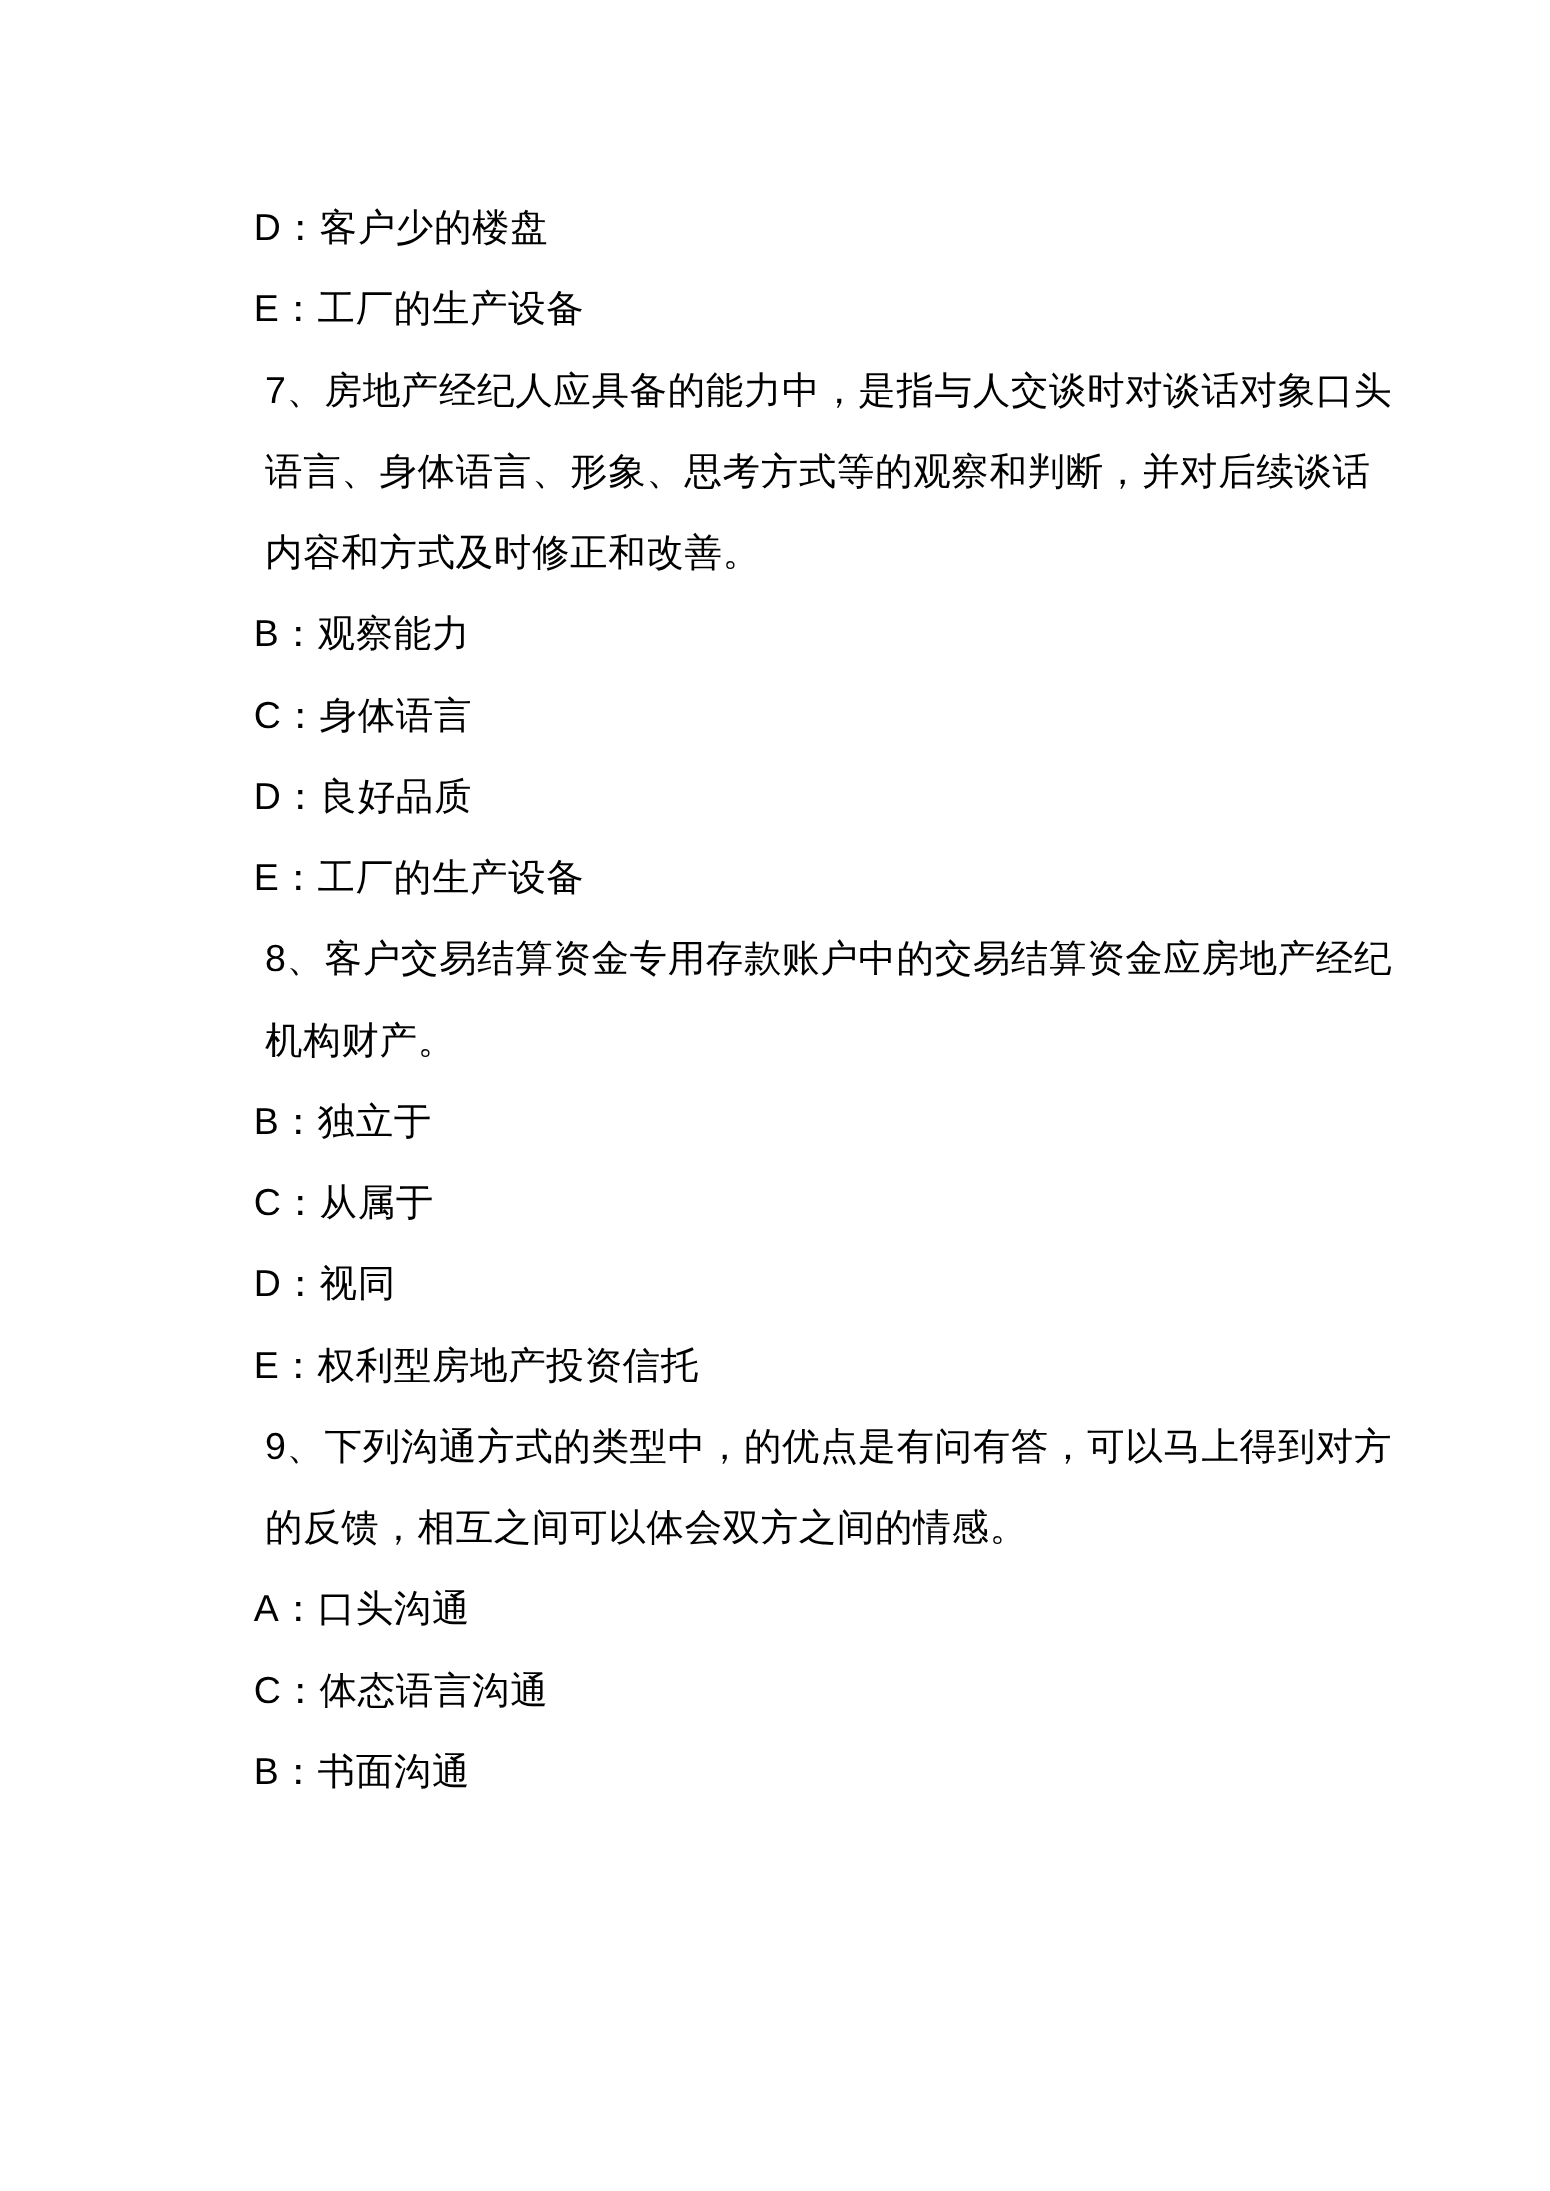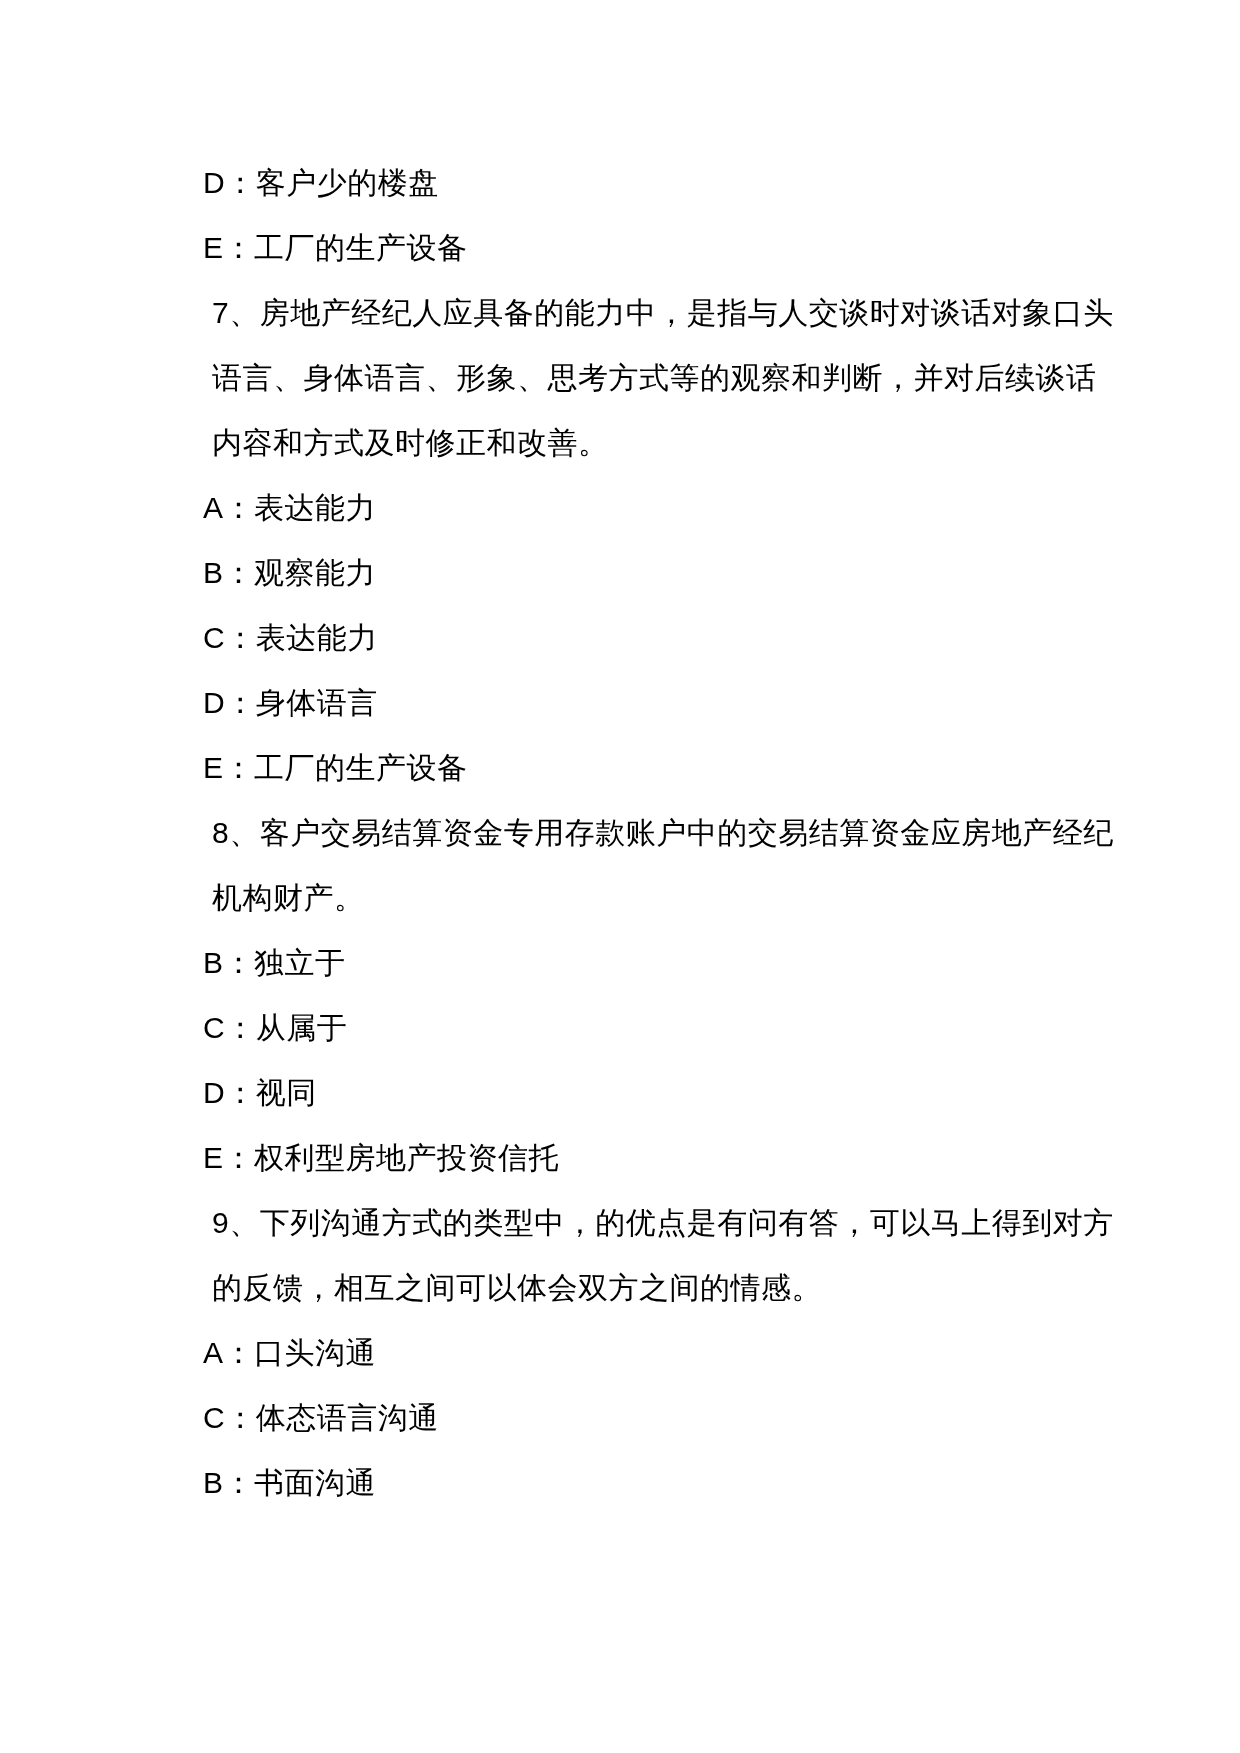--- a/index.html
+++ b/index.html
@@ -40,24 +40,23 @@
 </head>
 <body>
 
 <div class="page">
   <div class="lines-host">
       <div class="doc-line option">D：客户少的楼盘</div>
       <div class="doc-line option">E：工厂的生产设备</div>
       <div class="doc-line question">7、房地产经纪人应具备的能力中，是指与人交谈时对谈话对象口头</div>
       <div class="doc-line question-wrap">语言、身体语言、形象、思考方式等的观察和判断，并对后续谈话</div>
       <div class="doc-line question-wrap">内容和方式及时修正和改善。</div>
-      <div class="doc-line option">A：表达能力</div>
       <div class="doc-line option">B：观察能力</div>
-      <div class="doc-line option">C：表达能力</div>
-      <div class="doc-line option">D：身体语言</div>
+      <div class="doc-line option">C：身体语言</div>
+      <div class="doc-line option">D：良好品质</div>
       <div class="doc-line option">E：工厂的生产设备</div>
       <div class="doc-line question">8、客户交易结算资金专用存款账户中的交易结算资金应房地产经纪</div>
       <div class="doc-line question-wrap">机构财产。</div>
       <div class="doc-line option">B：独立于</div>
       <div class="doc-line option">C：从属于</div>
       <div class="doc-line option">D：视同</div>
       <div class="doc-line option">E：权利型房地产投资信托</div>
       <div class="doc-line question">9、下列沟通方式的类型中，的优点是有问有答，可以马上得到对方</div>
       <div class="doc-line question-wrap">的反馈，相互之间可以体会双方之间的情感。</div>
       <div class="doc-line option">A：口头沟通</div>

